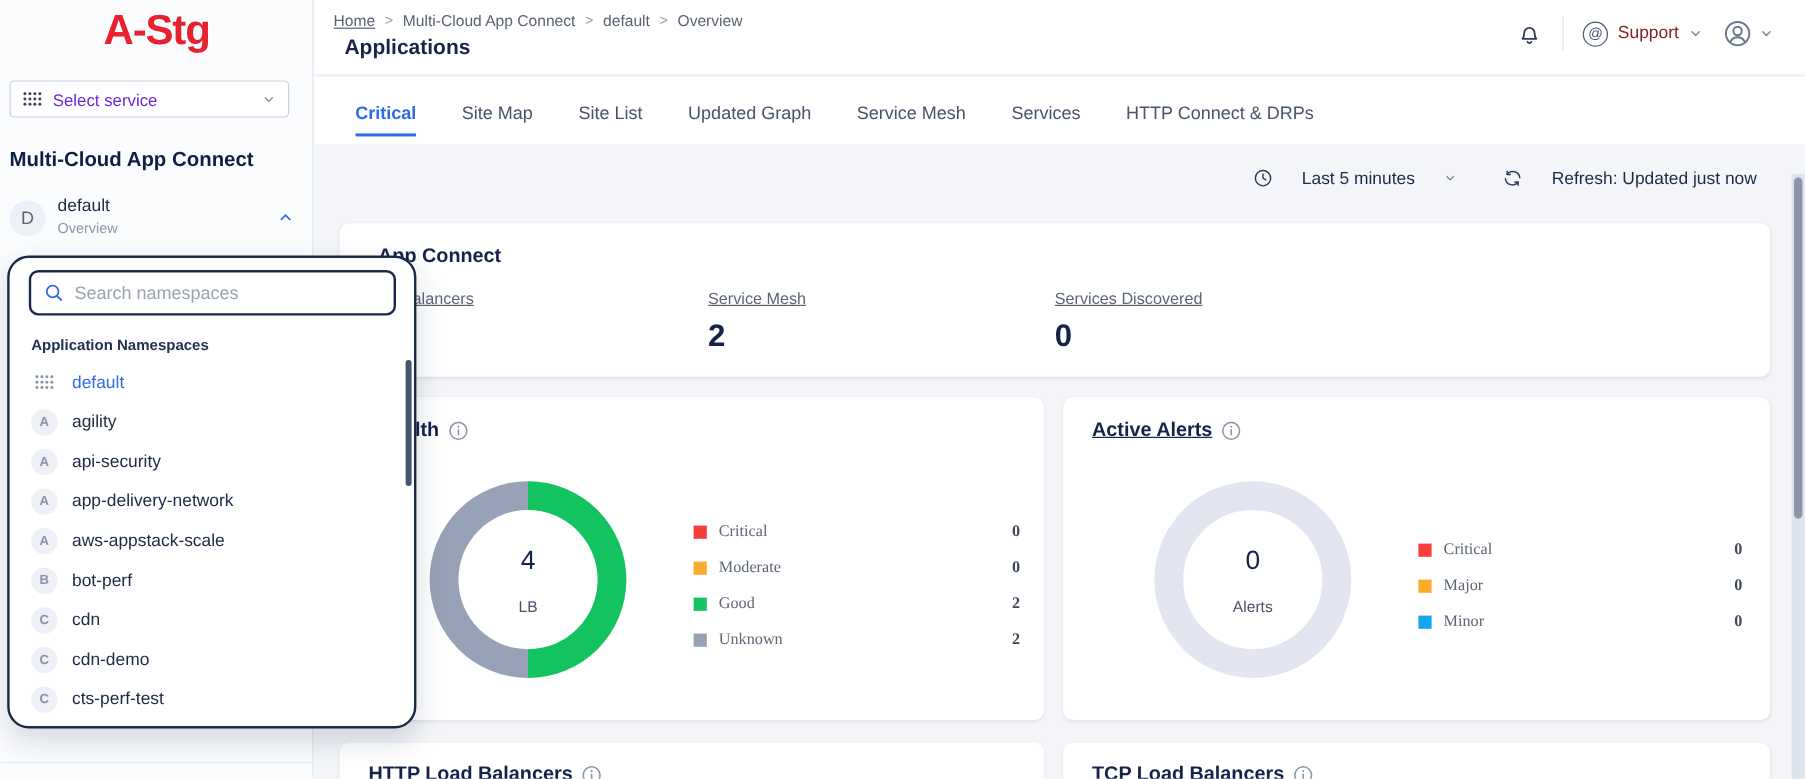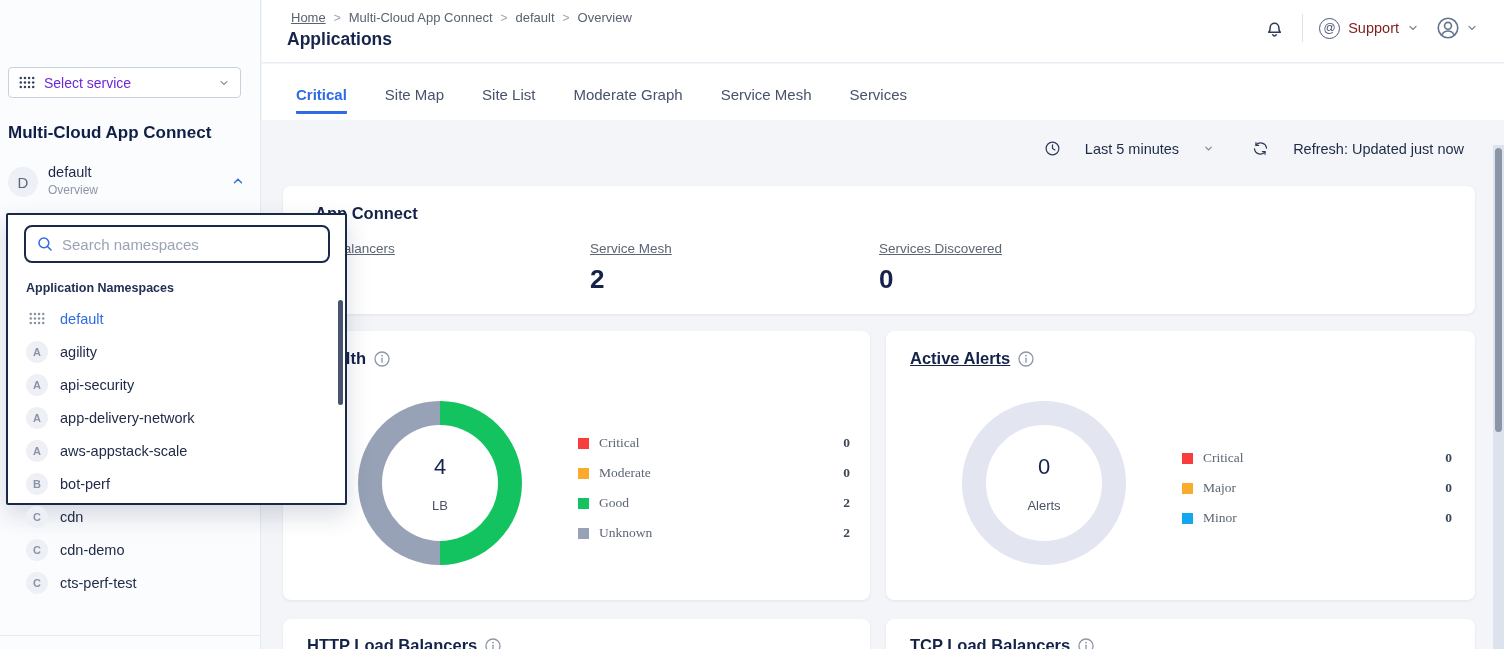--- a/index.html
+++ b/index.html
@@ -33,21 +33,21 @@
     background:#edf0f6; color:#5c6676; font-size:15px; display:flex; align-items:center; justify-content:center; }
   .ns-name { position:absolute; left:40px; top:4px; font-size:14.5px; color:#1d2a47; }
   .ns-sub  { position:absolute; left:40px; top:23px; font-size:12px; color:#8d96a6; }
   .ns-chev { position:absolute; right:8px; top:14px; }
   .sidebar-divider { position:absolute; left:0; top:635px; width:260px; border-top:1px solid #e6eaf1; }
 
   
   .topbar { position:absolute; left:262px; top:0; width:1242px; height:63px;
     background:#fff; border-bottom:1px solid #e7ebf2; }
   .tabs-strip { position:absolute; left:262px; top:64px; width:1242px; height:56px; background:#fff; }
-  .breadcrumb { position:absolute; left:29px; top:10px; display:flex; align-items:flex-end; gap:8px;
+  .breadcrumb { position:absolute; left:16px; top:10px; display:flex; align-items:flex-start; gap:8px;
     font-size:13px; color:#5a6372; }
   .breadcrumb .sep { color:#9aa3b2; font-size:12px; }
   .crumb-link { text-decoration:underline; cursor:pointer; }
   .crumb { cursor:pointer; }
   .page-title { position:absolute; left:25px; top:29px; font-size:17.5px; font-weight:600; color:#17254c;text-align:center; }
   .topbar-right { position:absolute; right:26px; top:14px; display:flex; align-items:center; gap:16px; }
   .icon-btn { cursor:pointer; display:flex; align-items:center; }
   .v-divider { width:1px; height:28px; background:#dde3ec; }
   .support-group { display:flex; align-items:center; gap:8px; cursor:pointer; }
   .at-circle { width:21px; height:21px; border:1.5px solid #4b5874; border-radius:50%;
@@ -111,22 +111,22 @@
   .sq { width:11px; height:11px; margin-right:10px; flex:none; }
   .sq.red    { background:#f93d3d; }
   .sq.orange { background:#fbab2c; }
   .sq.green  { background:#12c35f; }
   .sq.gray   { background:#98a2b6; }
   .sq.blue   { background:#12a7ee; }
   .legend-label { font-size:13.5px; color:#5d6675; }
   .legend-value { margin-left:auto; font-size:13.5px; font-weight:700; color:#3f4959; }
 
   
-  .ns-dropdown { position:absolute; left:6px; top:213px; width:341px; height:292px; z-index:50;
-    background:#fff; border:2px solid #1a2949; border-radius:2px;
+  .ns-dropdown { position:absolute; left:6px; top:213px; width:341px; height:394px; z-index:50;
+    background:#fff; border:2px solid #1a2949; border-radius:18px;
     box-shadow:0 10px 24px rgba(15,30,70,.16); }
   .ns-search { position:absolute; left:16px; top:10px; width:306px; height:38px;
     border:2px solid #1a2949; border-radius:8px; display:flex; align-items:center;
     padding:0 10px; gap:8px; background:#fff; }
   .ns-search input { flex:1; border:none; outline:none; font-size:15px;
     font-family:"Liberation Sans",sans-serif; color:#1d2a47; caret-color:#15234a; background:transparent; }
   .ns-search input::placeholder { color:#9aa3b2; }
   .ns-section { position:absolute; left:18px; top:66px; font-size:12.5px; font-weight:700; color:#223055; }
   .ns-list { position:absolute; left:0; top:87px; width:330px; }
   .ns-item { height:33px; display:flex; align-items:center; padding-left:18px; gap:12px; cursor:pointer; }
@@ -184,23 +184,24 @@
         </svg>
     </span>
   </div>
 </div>
 
 <div class="tabs-strip"></div>
 <div class="tabs">
   <div class="tab active">Critical</div>
   <div class="tab">Site Map</div>
   <div class="tab">Site List</div>
-  <div class="tab">Moderate Graph</div>
+  <div class="tab">Updated Graph</div>
   <div class="tab">Service Mesh</div>
   <div class="tab">Services</div>
+  <div class="tab">HTTP Connect &amp; DRPs</div>
 </div>
 
 <div class="toolbar">
   <span class="tool-item">
     <svg width="17" height="17" viewBox="0 0 24 24" fill="none" stroke="#2e3b57" stroke-width="1.7" stroke-linecap="round">
       <circle cx="12" cy="12" r="9"></circle>
         <path d="M12 7v5l3.4 2"></path>
     </svg>
     <span class="txt strong">Last 5 minutes</span>
     <svg width="11" height="11" viewBox="0 0 24 24" fill="none" stroke="#7c8596" stroke-width="2.4" stroke-linecap="round">
@@ -327,20 +328,21 @@
     <span class="t">TCP Load Balancers</span>
     <svg width="16" height="16" viewBox="0 0 16 16" fill="none" stroke="#8d96a6" stroke-width="1.3">
       <circle cx="8" cy="8" r="7"></circle>
         <path d="M8 7.2v4" stroke-linecap="round"></path>
         <circle cx="8" cy="4.6" r="0.9" fill="#8d96a6" stroke="none"></circle>
     </svg>
   </div>
 </div>
 
 <div class="sidebar">
+  <div class="logo">A-Stg</div>
   <div class="select-service">
     <svg width="16" height="13" viewBox="0 0 18 14" fill="#33405d">
       <circle cx="2" cy="2" r="1.4"></circle>
         <circle cx="6.7" cy="2" r="1.4"></circle>
         <circle cx="11.3" cy="2" r="1.4"></circle>
         <circle cx="16" cy="2" r="1.4"></circle>
       <circle cx="2" cy="7" r="1.4"></circle>
         <circle cx="6.7" cy="7" r="1.4"></circle>
         <circle cx="11.3" cy="7" r="1.4"></circle>
         <circle cx="16" cy="7" r="1.4"></circle>

